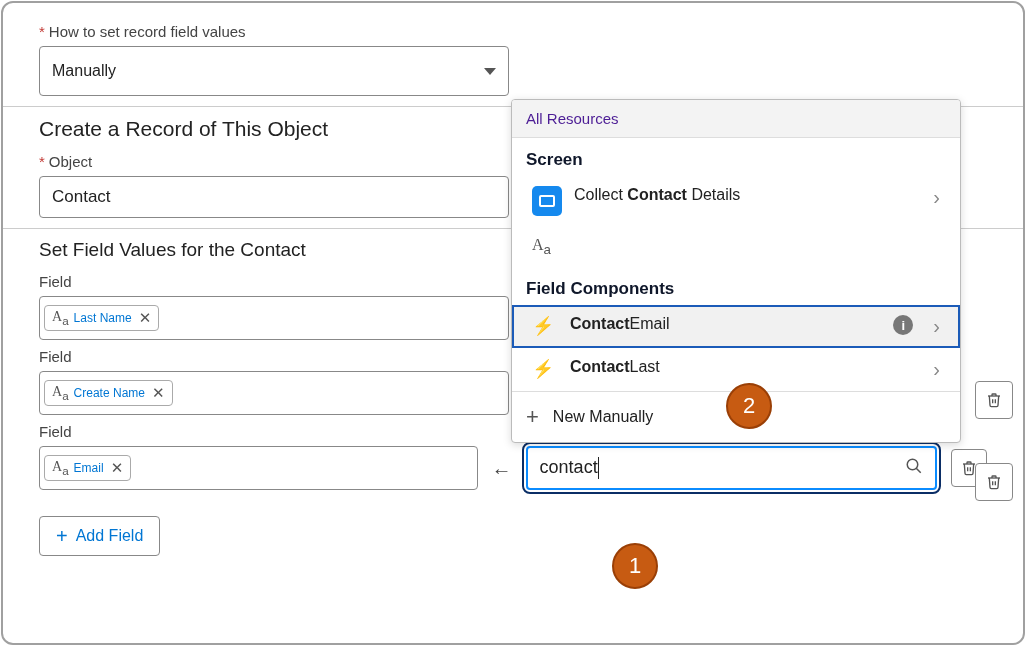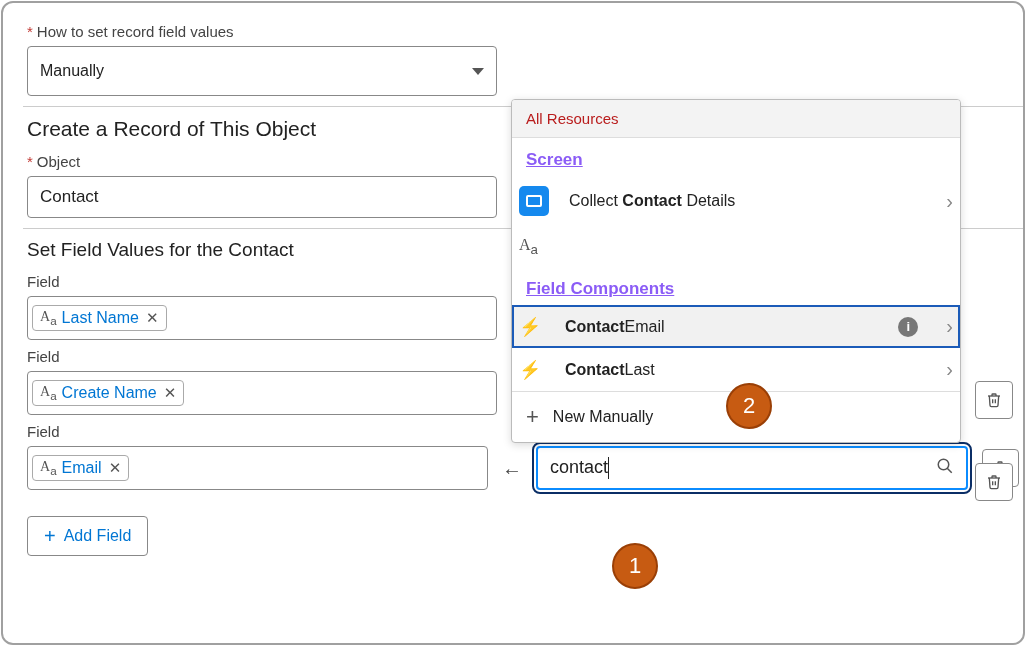--- a/index.html
+++ b/index.html
@@ -1,46 +1,46 @@
 <!DOCTYPE html>
 <html><head>
 <meta charset="utf-8">
 <style>
 * { box-sizing: border-box; margin: 0; padding: 0; font-family: -apple-system, BlinkMacSystemFont, "Segoe UI", Arial, sans-serif; }
 body { background: #fff; width: 1030px; height: 647px; overflow: hidden; position: relative; }
 .container { border: 2px solid #a0a0a0; border-radius: 12px; width: 1024px; height: 644px; margin: 1px; position: relative; }
-.section { padding: 10px 4px; margin-left: 20px; }
+.section { padding: 10px 36px; }
 .section.top { padding-top: 20px; }
 .divider { border-top: 1px solid #ccc; }
 .label { font-size: 15px; color: #444; margin-bottom: 6px; display: block; }
 .req::before { content: "*"; color: #c23934; margin-right: 4px; }
 .section-title { font-size: 21px; font-weight: 400; color: #222; margin-bottom: 12px; }
 .section-title.subsection { font-size: 19px; }
 .select-box { width: 470px; height: 50px; border: 1px solid #888; border-radius: 4px; display: flex; align-items: center; justify-content: space-between; padding: 0 12px; background: #fff; }
 .select-box span { font-size: 16px; color: #222; }
 .caret { width: 0; height: 0; border-left: 6px solid transparent; border-right: 6px solid transparent; border-top: 7px solid #555; }
 .input-box { width: 470px; height: 42px; border: 1px solid #888; border-radius: 4px; padding: 0 12px; font-size: 17px; color: #222; display: flex; align-items: center; background: #fff; }
 .field-row { display: flex; align-items: center; gap: 14px; margin-bottom: 8px; }
 .pill-container { width: 470px; height: 44px; border: 1px solid #888; border-radius: 4px; display: flex; align-items: center; padding: 0 4px; background: #fff; }
 .pill { display: inline-flex; align-items: center; border: 1px solid #aaa; border-radius: 4px; padding: 3px 7px; gap: 5px; }
 .pill-icon-text { font-family: Georgia, serif; font-size: 14px; color: #555; }
-.pill-label { color: #0176d3; font-size: 16px; }
+.pill-label { color: #0176d3; font-size: 12px; }
 .pill-x { color: #555; font-size: 15px; cursor: pointer; margin-left: 2px; }
 .arrow-left { font-size: 20px; color: #444; }
 .value-input { width: 440px; height: 44px; border: 2px solid #0b8cff; border-radius: 4px; padding: 0 12px; font-size: 18px; color: #222; display: flex; align-items: center; justify-content: space-between; background: #fff; outline: 2px solid #0b2e66; outline-offset: 2px; }
 .value-input .search-ic { color: #555; font-size: 18px; }
 .delete-btn { width: 38px; height: 38px; border: 1px solid #888; border-radius: 4px; display: flex; align-items: center; justify-content: center; background: #fff; cursor: pointer; }
 .add-btn { margin-top: 18px; height: 40px; padding: 0 16px; border: 1px solid #888; border-radius: 4px; background: #fff; color: #0176d3; font-size: 16px; display: inline-flex; align-items: center; gap: 8px; cursor: pointer; }
 .add-btn .plus { font-size: 20px; font-weight: 300; }
 
 
 .dropdown { position: absolute; left: 508px; top: 96px; width: 450px; background: #fff; border: 1px solid #bbb; border-radius: 4px; box-shadow: 0 2px 8px rgba(0,0,0,0.15); overflow: hidden; }
-.dd-header { background: #f3f3f3; padding: 10px 14px; font-size: 15px; color: #b91c1c; border-bottom: 1px solid #ddd; }
-.dd-section-title { font-size: 17px; font-weight: 700; color: #8b5cf6; padding: 12px 14px 6px 14px; text-decoration: underline; }
-.dd-item { display: flex; align-items: center; padding: 10px 7px; gap: 20px; cursor: pointer; position: relative; }
+.dd-header { background: #f3f3f3; padding: 10px 14px; font-size: 15px; color: #4c1d95; border-bottom: 1px solid #ddd; }
+.dd-section-title { font-size: 17px; font-weight: 700; color: #0f172a; padding: 12px 14px 6px 14px; }
+.dd-item { display: flex; align-items: flex-start; padding: 10px 20px; gap: 12px; cursor: pointer; position: relative; }
 .dd-item.selected { background: #f1f1f1; outline: 2px solid #1b5bb8; outline-offset: -2px; }
 .dd-item .chev { margin-left: auto; font-size: 20px; color: #888; }
 .dd-item .info { width: 20px; height: 20px; border-radius: 50%; background: #777; color: #fff; font-size: 13px; font-weight: 700; display: flex; align-items: center; justify-content: center; margin-left: auto; margin-right: 8px; }
 .screen-icon { width: 30px; height: 30px; background: #1589ee; border-radius: 5px; display: flex; align-items: center; justify-content: center; }
 .screen-icon-inner { width: 16px; height: 12px; border: 2px solid #fff; border-radius: 2px; }
 .aa-icon { font-family: Georgia, serif; font-size: 16px; color: #555; width: 26px; }
 .bolt-icon { width: 26px; font-size: 18px; color: #444; }
 .dd-text { font-size: 16px; color: #222; }
 .dd-text b { font-weight: 700; }
 .dd-new { display: flex; align-items: center; gap: 14px; padding: 12px 14px; border-top: 1px solid #ddd; cursor: pointer; }

